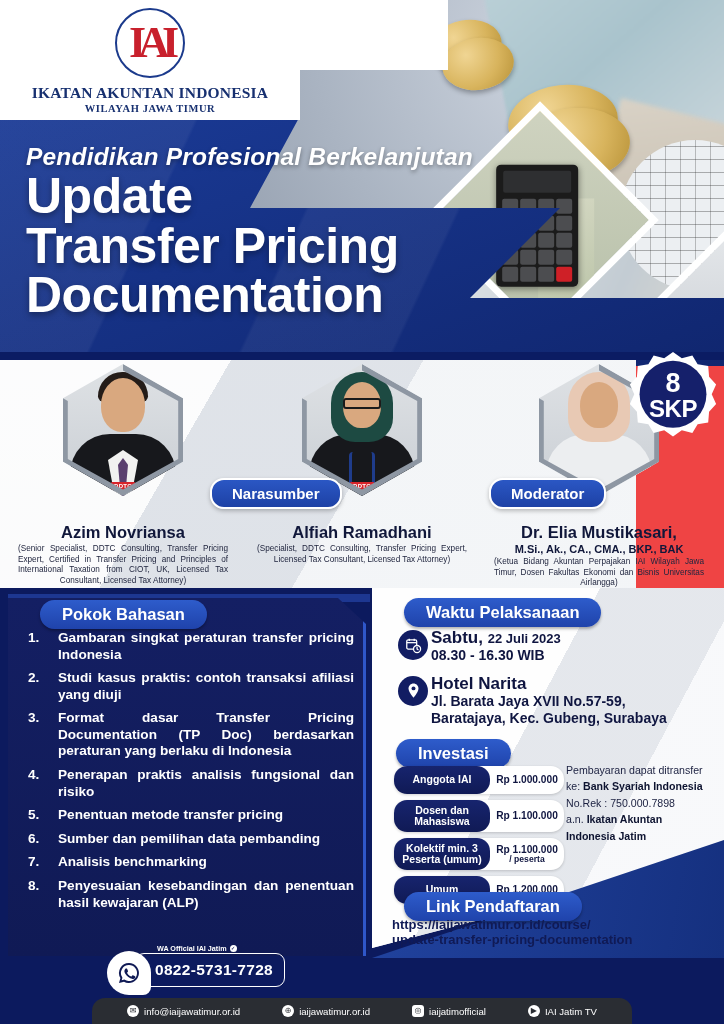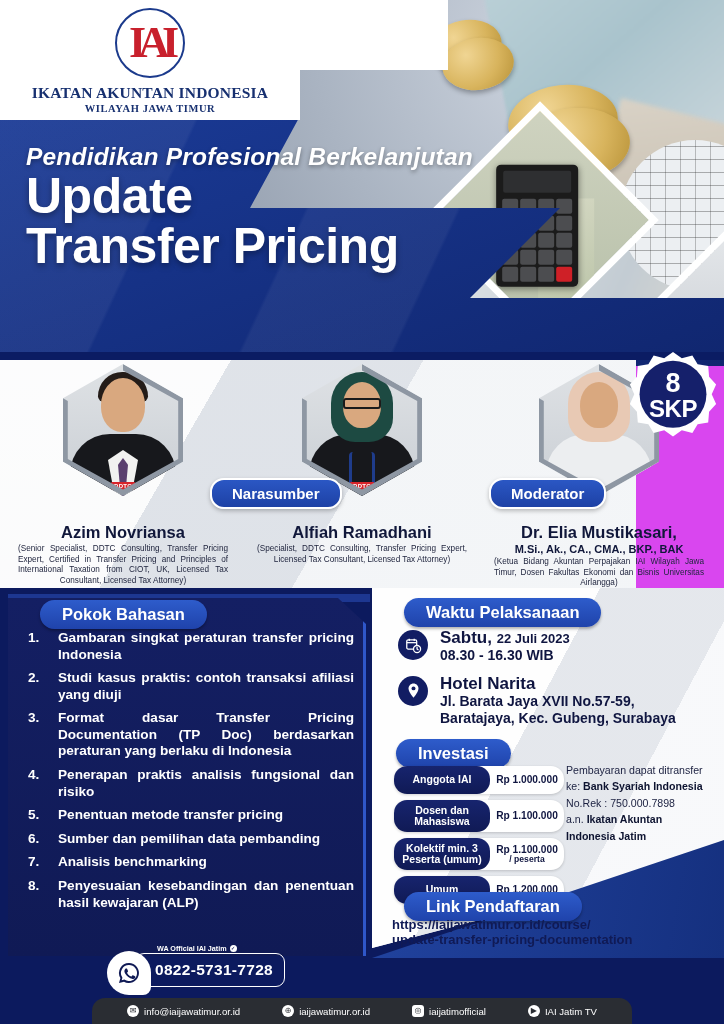--- a/index.html
+++ b/index.html
@@ -3,21 +3,21 @@
 <meta charset="utf-8">
 <title>IAI Jatim PPL Poster</title>
 <style>
   * { margin:0; padding:0; box-sizing:border-box; }
   html,body { background:#55595c; }
   body { font-family:"Liberation Sans", sans-serif; display:flex; justify-content:center; }
 
   .poster {
     position:relative;
     width:724px; height:1024px;
-    background:#d946ef;
+    background:#ef4444;
     overflow:hidden;
   }
 
   
   .hero-photos {
     position:absolute; left:0; top:0; width:724px; height:365px;
     background:
       radial-gradient(circle at 78% 12%, #cfd6e0 0%, #aab4c2 38%, #8d98a8 70%),
       linear-gradient(135deg,#c9d2dd,#9aa6b5);
     overflow:hidden;
@@ -310,21 +310,21 @@
     position:relative; padding-left:34px; margin-bottom:7px;
     font-size:13.6px; font-weight:bold; line-height:1.22;
     text-align:justify;
   }
   ol.topics li .n {
     position:absolute; left:4px; top:0; width:26px; font-weight:bold;
   }
 
   
   .sched { position:absolute; left:398px; top:628px; width:318px; }
-  .sched-row { display:flex; gap:12px; align-items:flex-start; margin-bottom:10px; }
+  .sched-row { display:flex; gap:3px; align-items:flex-start; margin-bottom:10px; }
   .circ-icon {
     flex:0 0 auto; width:30px; height:30px; border-radius:50%;
     background:#121d63; display:flex; align-items:center; justify-content:center;
     margin-top:2px;
   }
   .circ-icon svg { display:block; }
   .sched-txt { color:#0f1540; }
   .sched-main { font-size:17px; font-weight:bold; line-height:1.12; }
   .sched-main .thin { font-size:13px; }
   .sched-sub { font-size:14px; font-weight:bold; line-height:1.2; }
@@ -461,20 +461,21 @@
       <div class="logo-mark">IAI</div>
     </div>
     <div class="logo-name">IKATAN AKUNTAN INDONESIA</div>
     <div class="logo-sub">WILAYAH JAWA TIMUR</div>
   </div>
 
   <div class="kicker">Pendidikan Profesional Berkelanjutan</div>
   <div class="bigtitle">
     <span>Update</span>
     <span>Transfer Pricing</span>
+    <span>Documentation</span>
   </div>
 
   <div class="title-wedge-edge"></div>
 
   <div class="skp">
     <svg viewBox="0 0 100 100" width="88" height="88" aria-hidden="true">
       <g>
         <path fill="#ffffff" d="M50 0 L60 7 L72 4 L78 14 L90 16 L91 28 L99 37 L94 48 L99 59 L91 68 L90 80 L78 82 L72 92 L60 89 L50 96 L40 89 L28 92 L22 82 L10 80 L9 68 L1 59 L6 48 L1 37 L9 28 L10 16 L22 14 L28 4 L40 7 Z"></path>
         <circle cx="50" cy="48" r="38" fill="#15206b"></circle>
       </g>

